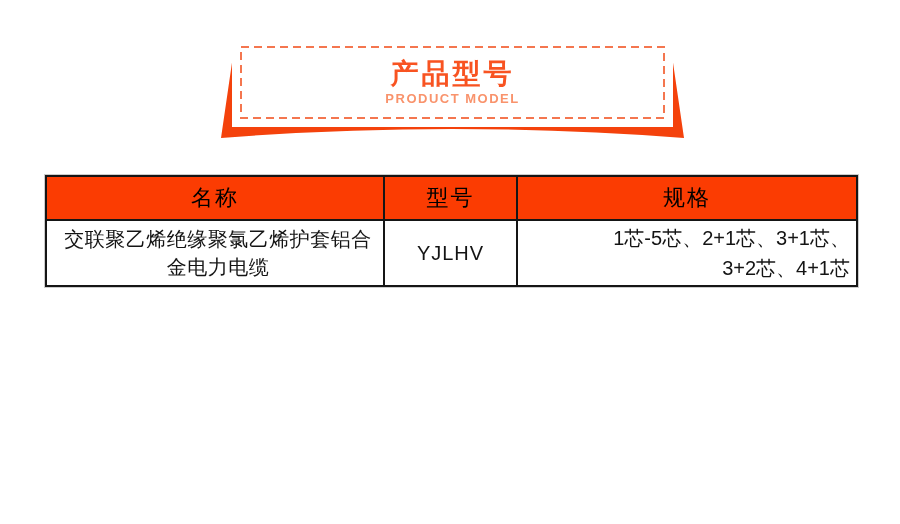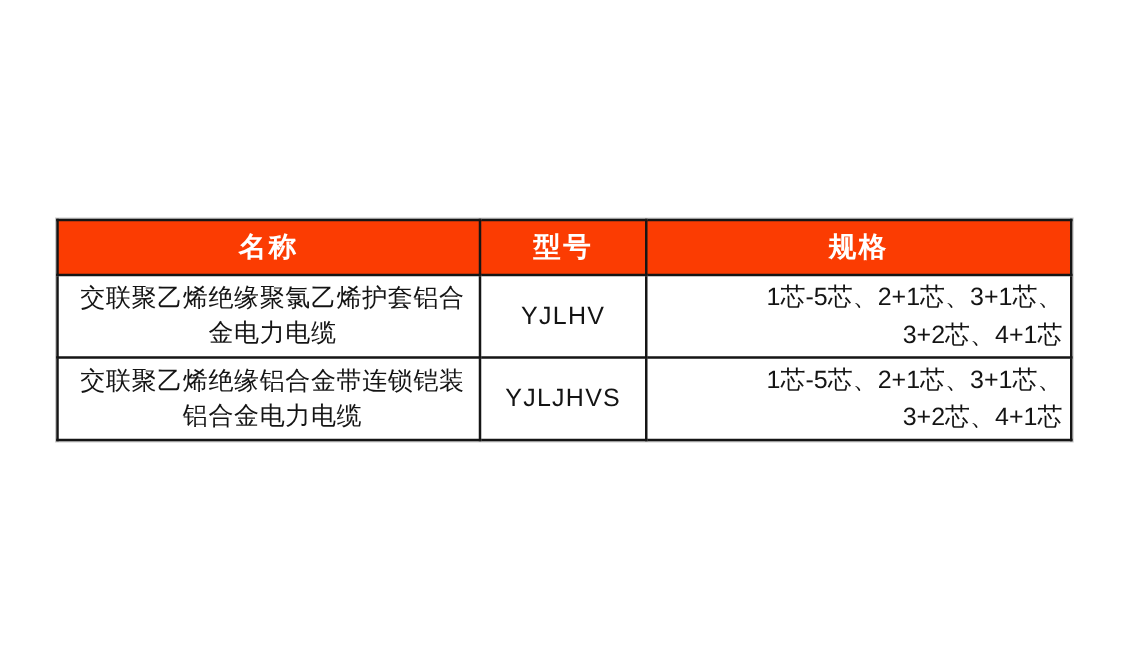--- a/index.html
+++ b/index.html
@@ -72,23 +72,23 @@
     border: 2px solid #151515;
     box-sizing: border-box;
   }
   .col-name  { width: 338px; }
   .col-model { width: 133px; }
   .col-spec  { width: 340px; }
 
   .model-table thead th {
     height: 44px;
     background: #fb3c02;
-    color: #ffffff;
+    color: #000000;
     font-size: 22px;
-    font-weight: bold;
+    font-weight: normal;
     text-align: center;
     letter-spacing: 2px;
   }
   .model-table tbody td {
     height: 64px;
     background: #ffffff;
     color: #141414;
     font-size: 20px;
     vertical-align: middle;
   }
@@ -106,20 +106,29 @@
     text-align: right;
     padding: 2px 6px 2px 14px;
     line-height: 30px;
   }
 </style>
 </head>
 <body>
 
 <div class="page">
 
+  <div class="banner">
+    <svg viewBox="0 0 475 118" aria-hidden="true">
+      <path d="M 20 14 L 6 110 Q 237 92 469 110 L 455 14 Z" fill="#f4420c"></path>
+      <rect x="17" y="10" width="441" height="89" fill="#ffffff"></rect>
+      <rect x="26" y="19" width="423" height="71" fill="none" stroke="#f4764f" stroke-width="2" stroke-dasharray="8 5"></rect>
+    </svg>
+    <div class="banner-title">产品型号</div>
+    <div class="banner-subtitle">PRODUCT MODEL</div>
+  </div>
 
   <table class="model-table">
     <colgroup>
       <col class="col-name">
       <col class="col-model">
       <col class="col-spec">
     </colgroup>
     <thead>
       <tr>
         <th>名称</th>
@@ -129,24 +138,16 @@
     </thead>
     <tbody>
       <tr>
         <td class="cell-name">交联聚乙烯绝缘聚氯乙烯护套铝合金电力电缆</td>
         <td class="cell-model">YJLHV</td>
         <td class="cell-spec">
           <div>1芯-5芯、2+1芯、3+1芯、</div>
           <div>3+2芯、4+1芯</div>
         </td>
       </tr>
-      <tr>
-        <td class="cell-name">交联聚乙烯绝缘铝合金带连锁铠装铝合金电力电缆</td>
-        <td class="cell-model">YJLJHVS</td>
-        <td class="cell-spec">
-          <div>1芯-5芯、2+1芯、3+1芯、</div>
-          <div>3+2芯、4+1芯</div>
-        </td>
-      </tr>
     </tbody>
   </table>
 
 </div>
 
 </body></html>

